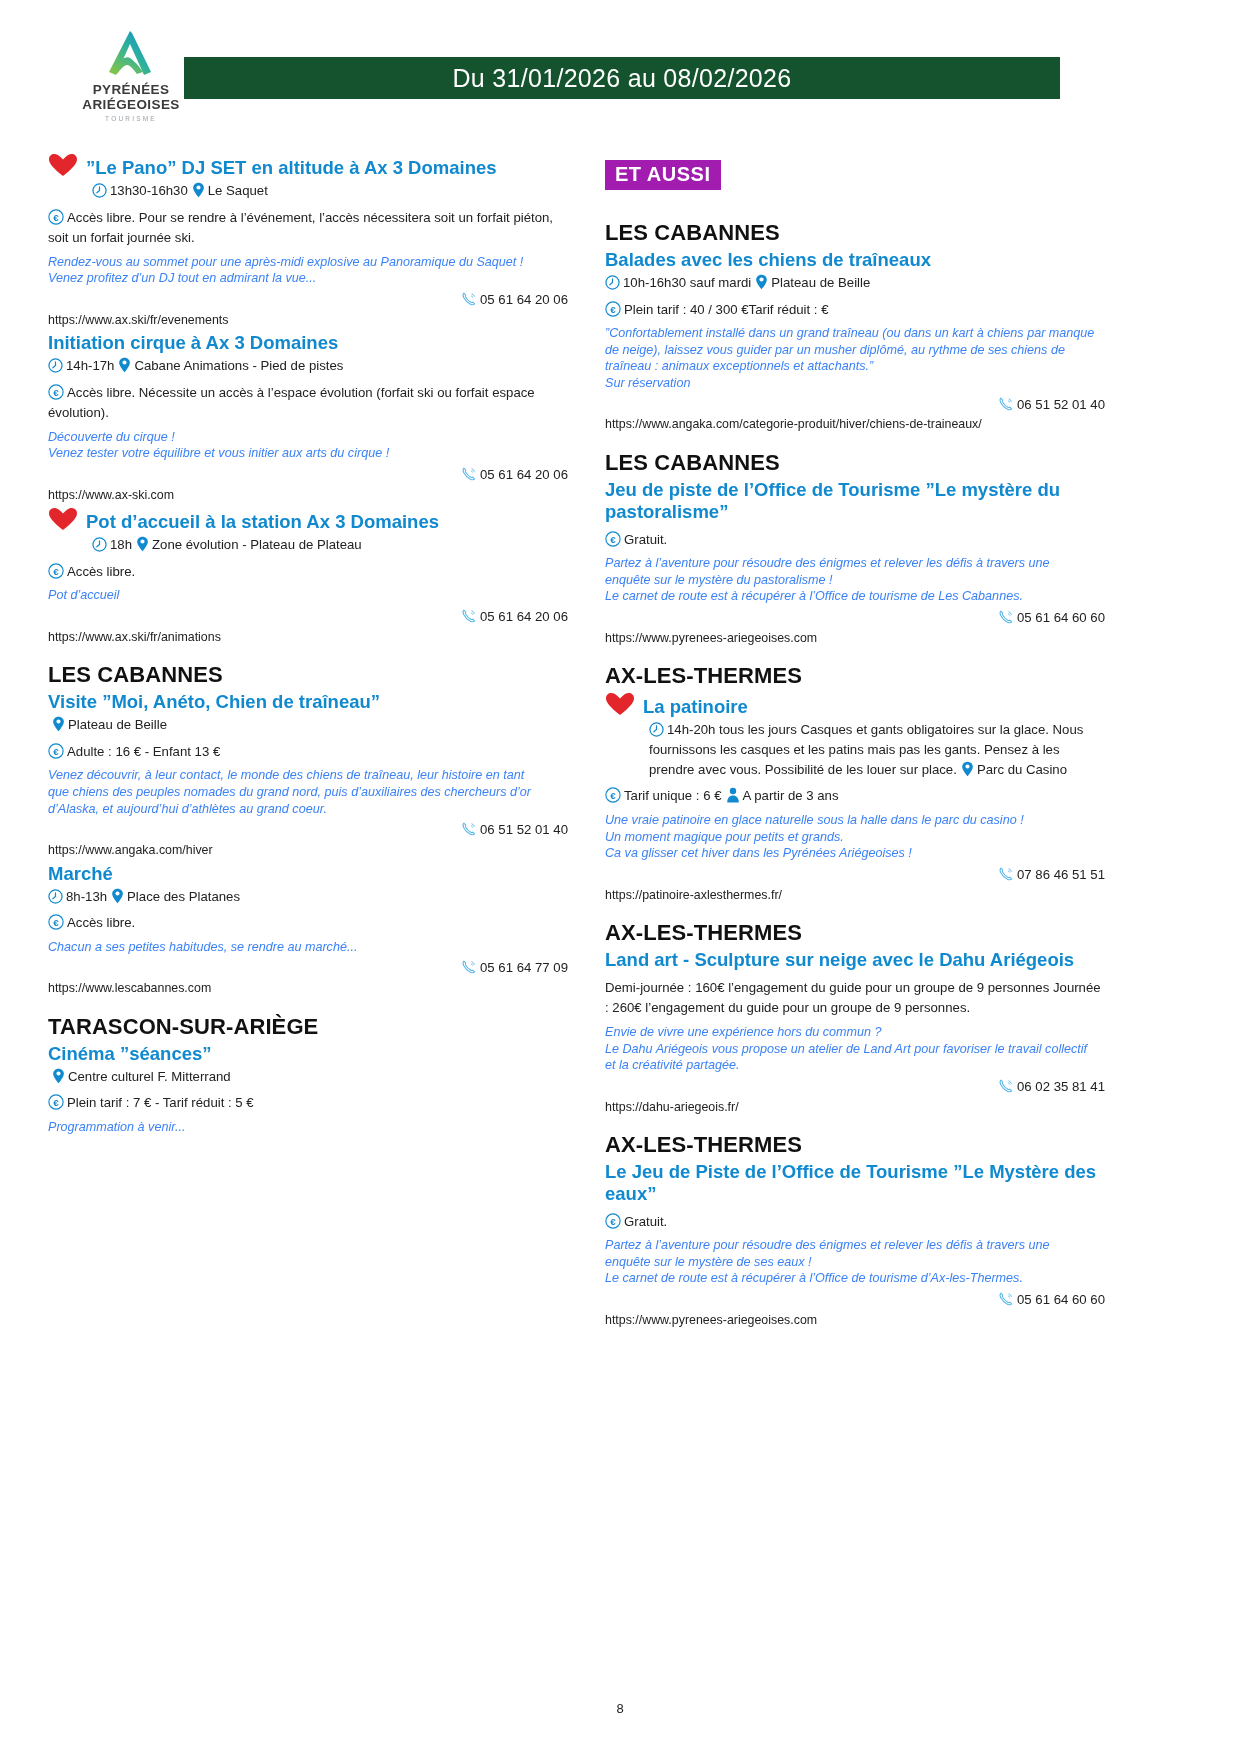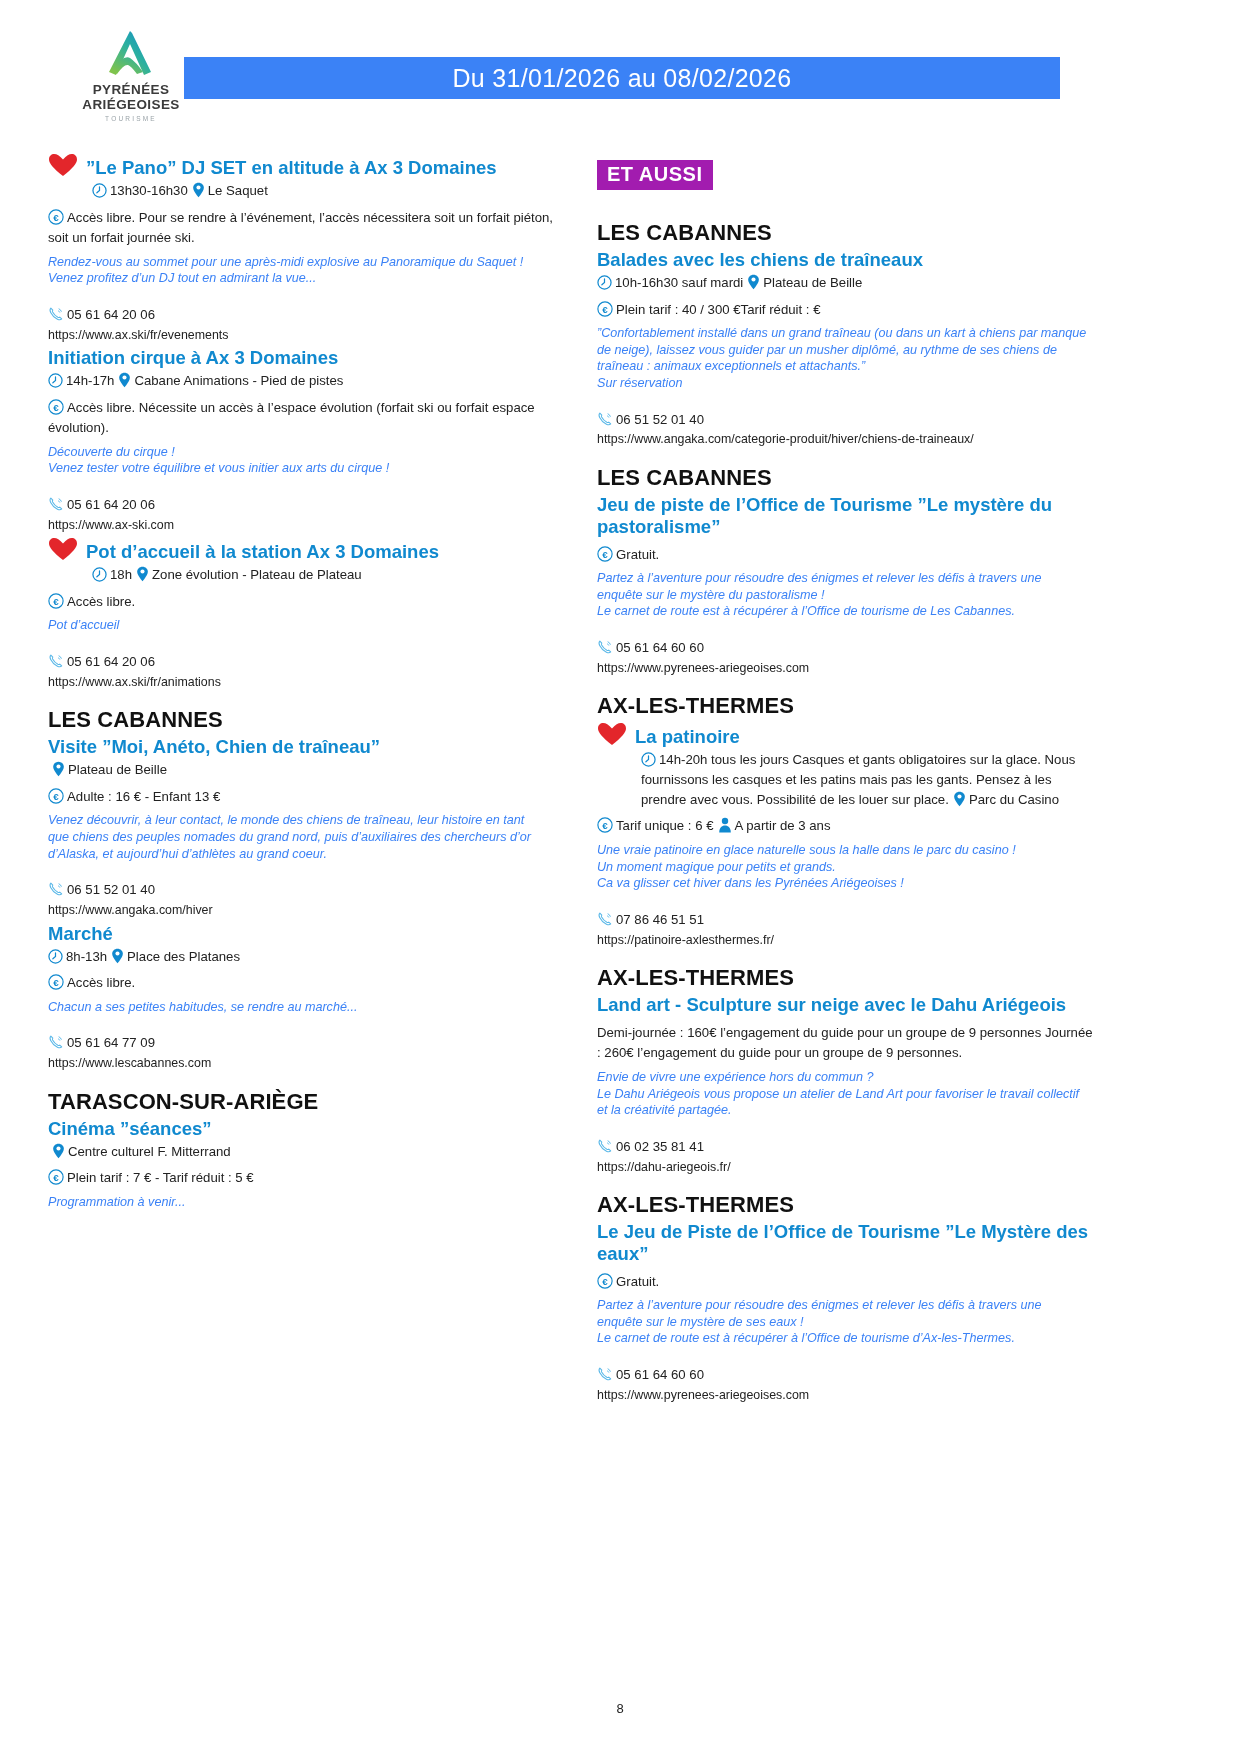--- a/index.html
+++ b/index.html
@@ -31,33 +31,33 @@
     color:#3b3b3b; line-height:1.08; margin-top:3px;
   }
   .logo-sub {
     font-size:6.5px; letter-spacing:2.2px; color:#9aa3a8; margin-top:3px;
   }
 
   .date-bar {
     position:absolute;
     left:184px; top:57px;
     width:876px; height:42px;
-    background:#3b82f6;
+    background:#14532d;
     color:#ffffff;
     display:flex; align-items:center; justify-content:center;
     font-size:25px; font-weight:500; letter-spacing:0.3px;
   }
 
   
   .columns {
     position:absolute;
     top:150px; left:0;
     width:1144px;
     display:flex;
-    gap:4px;
+    gap:12px;
   }
   .col { }
   .col-left  { width:520px; margin-left:48px; }
   .col-right { width:500px; margin-left:25px; }
 
   
   .town {
     font-size:22px; font-weight:bold; color:#111;
     letter-spacing:0.1px;
     margin:16px 0 3px 0;
@@ -83,21 +83,22 @@
     font-size:13.2px; color:#222; line-height:1.55;
     margin:7px 0 3px 0;
   }
   .desc {
     font-size:12.6px; font-style:italic; color:#3b82f6;
     line-height:1.32;
     margin:5px 0 2px 0;
   }
   .tel-line {
     font-size:13.2px; color:#222; line-height:1.5;
-    margin:18px 0 1px 0;
+    margin:3px 0 1px 0;
+    text-align:right;
   }
   .url-line {
     font-size:12.4px; color:#222; line-height:1.5;
     margin:1px 0 3px 0;
   }
   .inline-ico { display:inline-block; vertical-align:-3px; margin-right:3px; }
   .inline-ico.sp { margin-left:4px; }
 
   
   .et-aussi {

